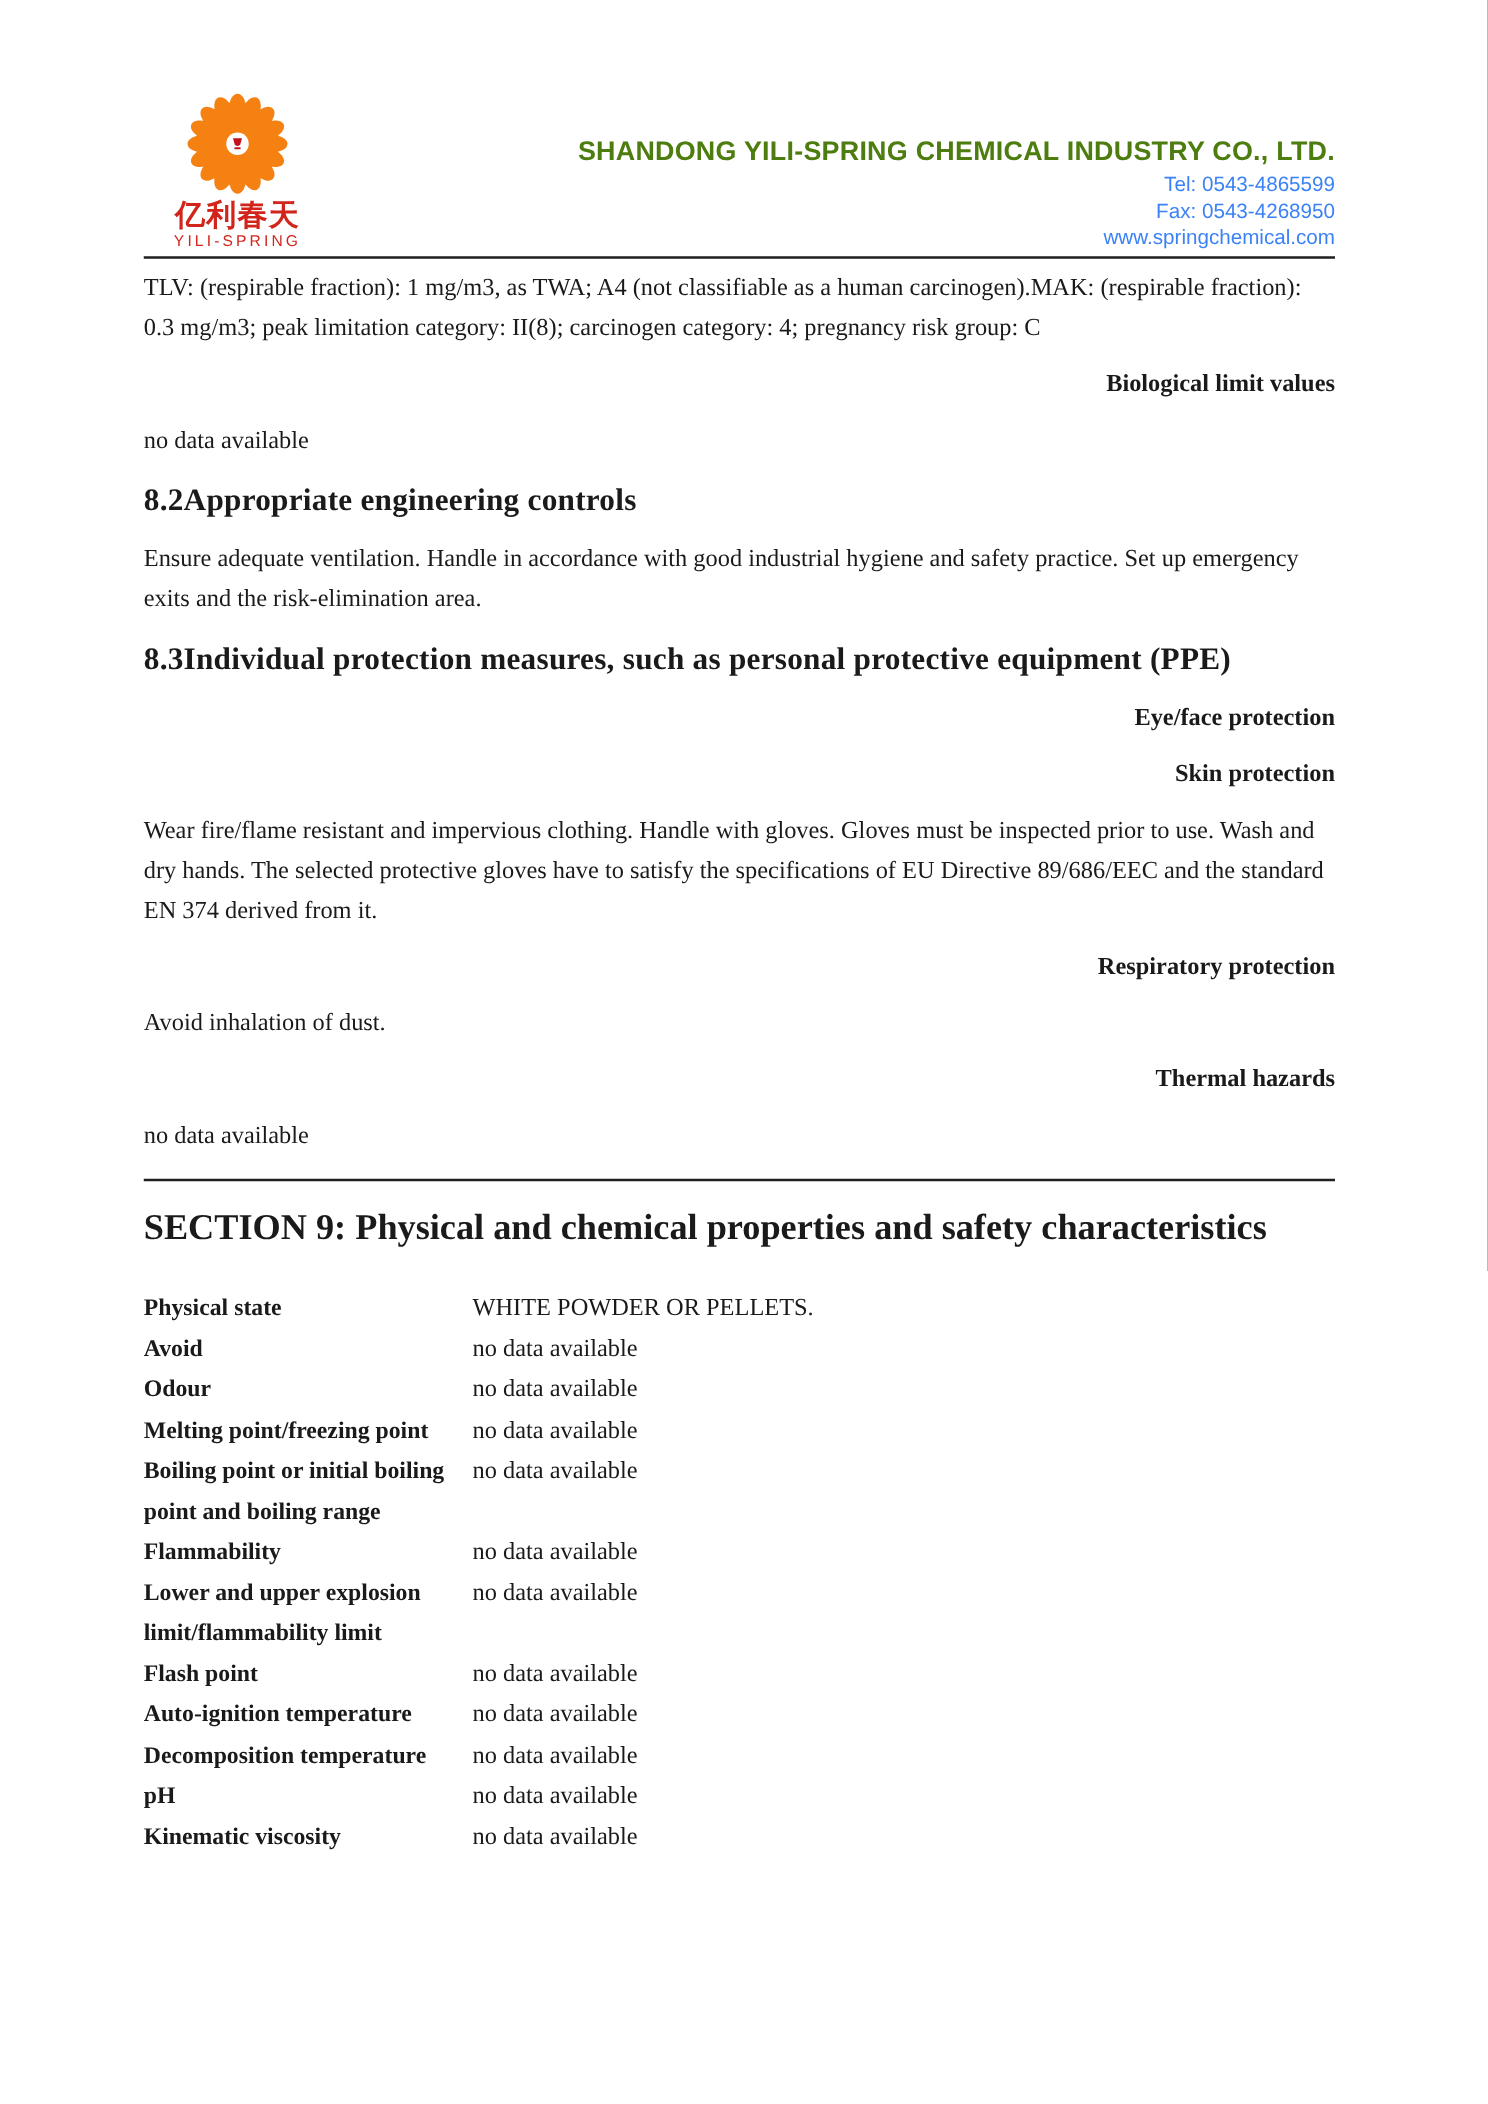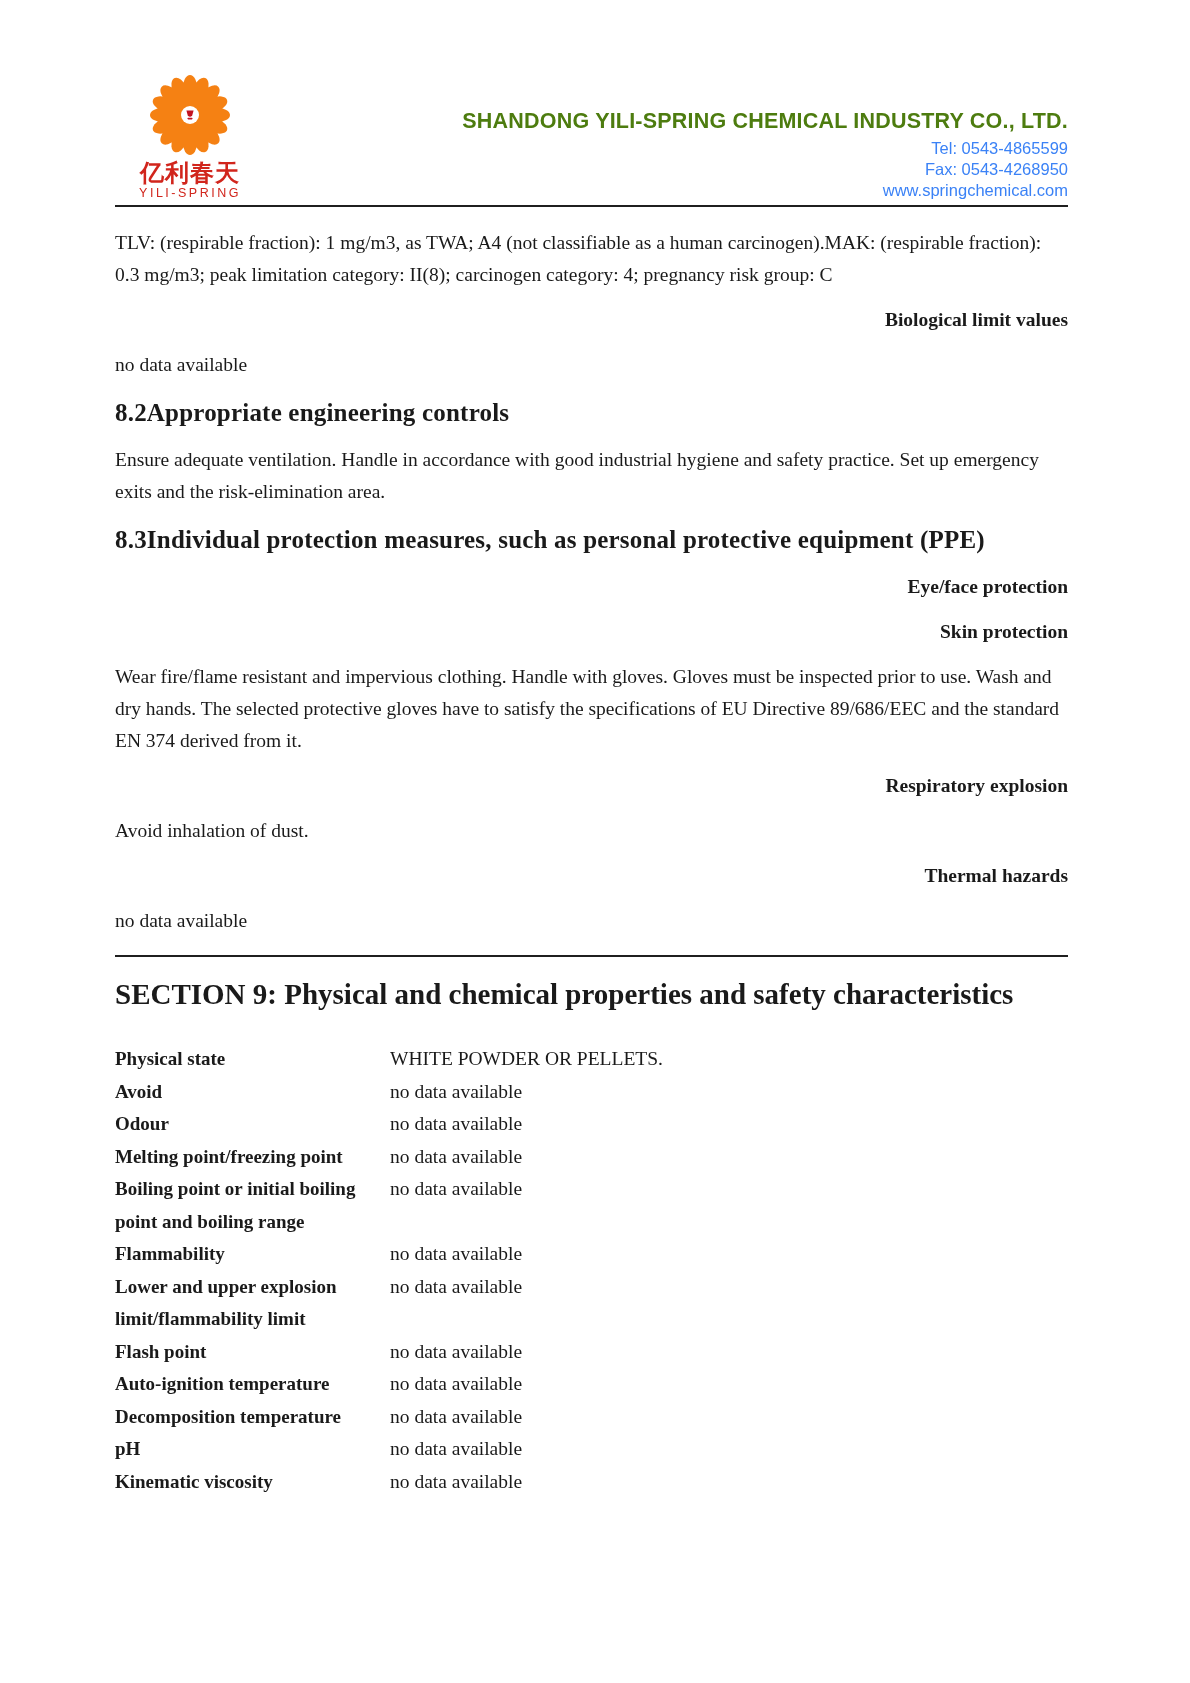--- a/index.html
+++ b/index.html
@@ -36,33 +36,33 @@
     letter-spacing:2.5px; line-height:15px;
   }
   .header-right { text-align:right; font-family:"Liberation Sans", sans-serif; }
   .company-name {
     font-size:21.5px; font-weight:bold; color:#4d7c0f;
     line-height:27px; margin-bottom:3px; letter-spacing:0.2px;
   }
   .contact-line { font-size:16.5px; color:#3b82f6; line-height:21px; }
 
   
-  .content { padding-top:20px; }
+  .content { padding-top:8px; }
   .para { font-size:19.5px; line-height:32px; margin:0 0 13px; }
   .sub-h { font-size:19.5px; font-weight:bold; line-height:32px; margin:0 0 13px;text-align:right; }
   .big-h { font-size:25px; font-weight:bold; line-height:37px; margin:8px 0 13px; letter-spacing:0.2px; }
   .rule {
     border:none; border-top:2.5px solid #1f1f1f;
     margin:18px 0 0;
   }
   .section-h { font-size:29px; font-weight:bold; line-height:42px; margin:16px 0 0; }
 
   
   .props { margin-top:28px; }
-  .prow { display:flex; align-items:flex-start;gap:12px; }
+  .prow { display:flex; align-items:flex-start; }
   .plabel {
     flex:none; width:263px; padding-right:8px; box-sizing:border-box;
     font-size:19px; font-weight:bold; line-height:32.5px;
   }
   .pvalue { flex:1; font-size:19.5px; line-height:32.5px; }
 </style>
 </head>
 <body>
 
 <div class="page">
@@ -139,21 +139,21 @@
     <p class="big-h">8.2Appropriate engineering controls</p>
     <p class="para">Ensure adequate ventilation. Handle in accordance with good industrial hygiene and safety practice. Set up emergency exits and the risk-elimination area.</p>
 
     <p class="big-h">8.3Individual protection measures, such as personal protective equipment (PPE)</p>
 
     <p class="sub-h">Eye/face protection</p>
 
     <p class="sub-h">Skin protection</p>
     <p class="para">Wear fire/flame resistant and impervious clothing. Handle with gloves. Gloves must be inspected prior to use. Wash and dry hands. The selected protective gloves have to satisfy the specifications of EU Directive 89/686/EEC and the standard EN 374 derived from it.</p>
 
-    <p class="sub-h">Respiratory explosion</p>
+    <p class="sub-h">Respiratory protection</p>
     <p class="para">Avoid inhalation of dust.</p>
 
     <p class="sub-h">Thermal hazards</p>
     <p class="para">no data available</p>
 
     <hr class="rule">
 
     <h1 class="section-h">SECTION 9: Physical and chemical properties and safety characteristics</h1>
 
     <div class="props">

